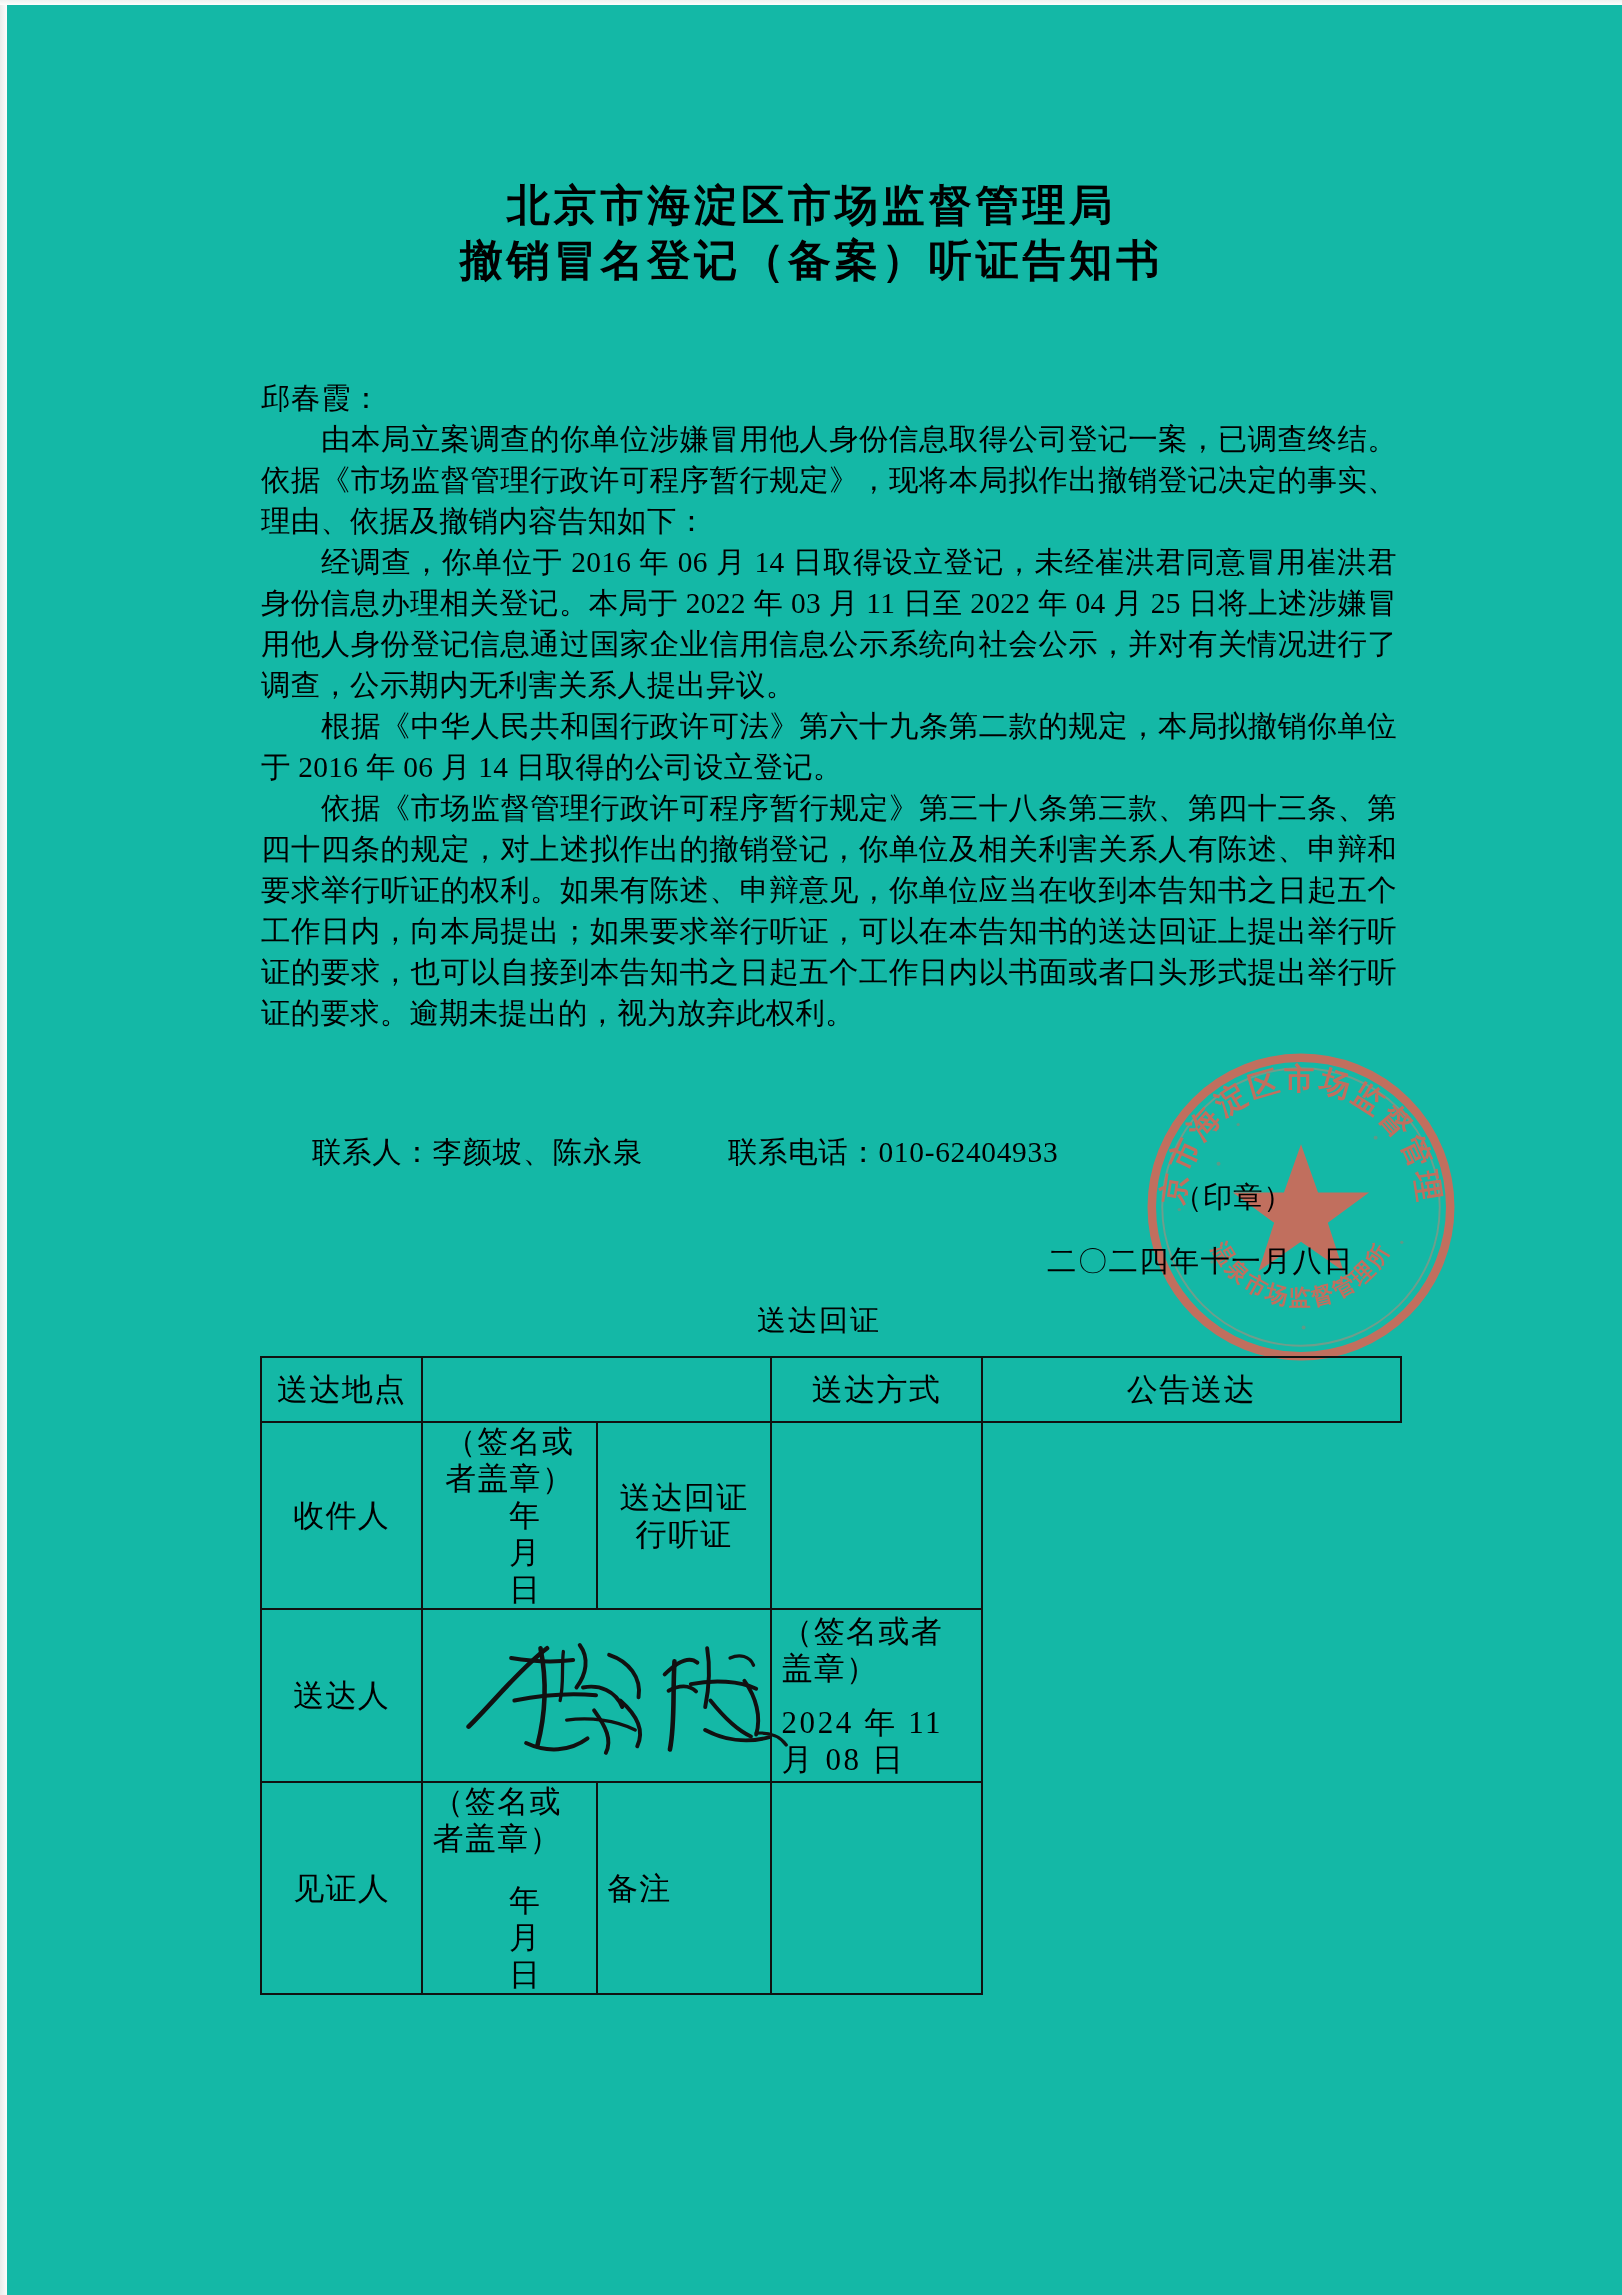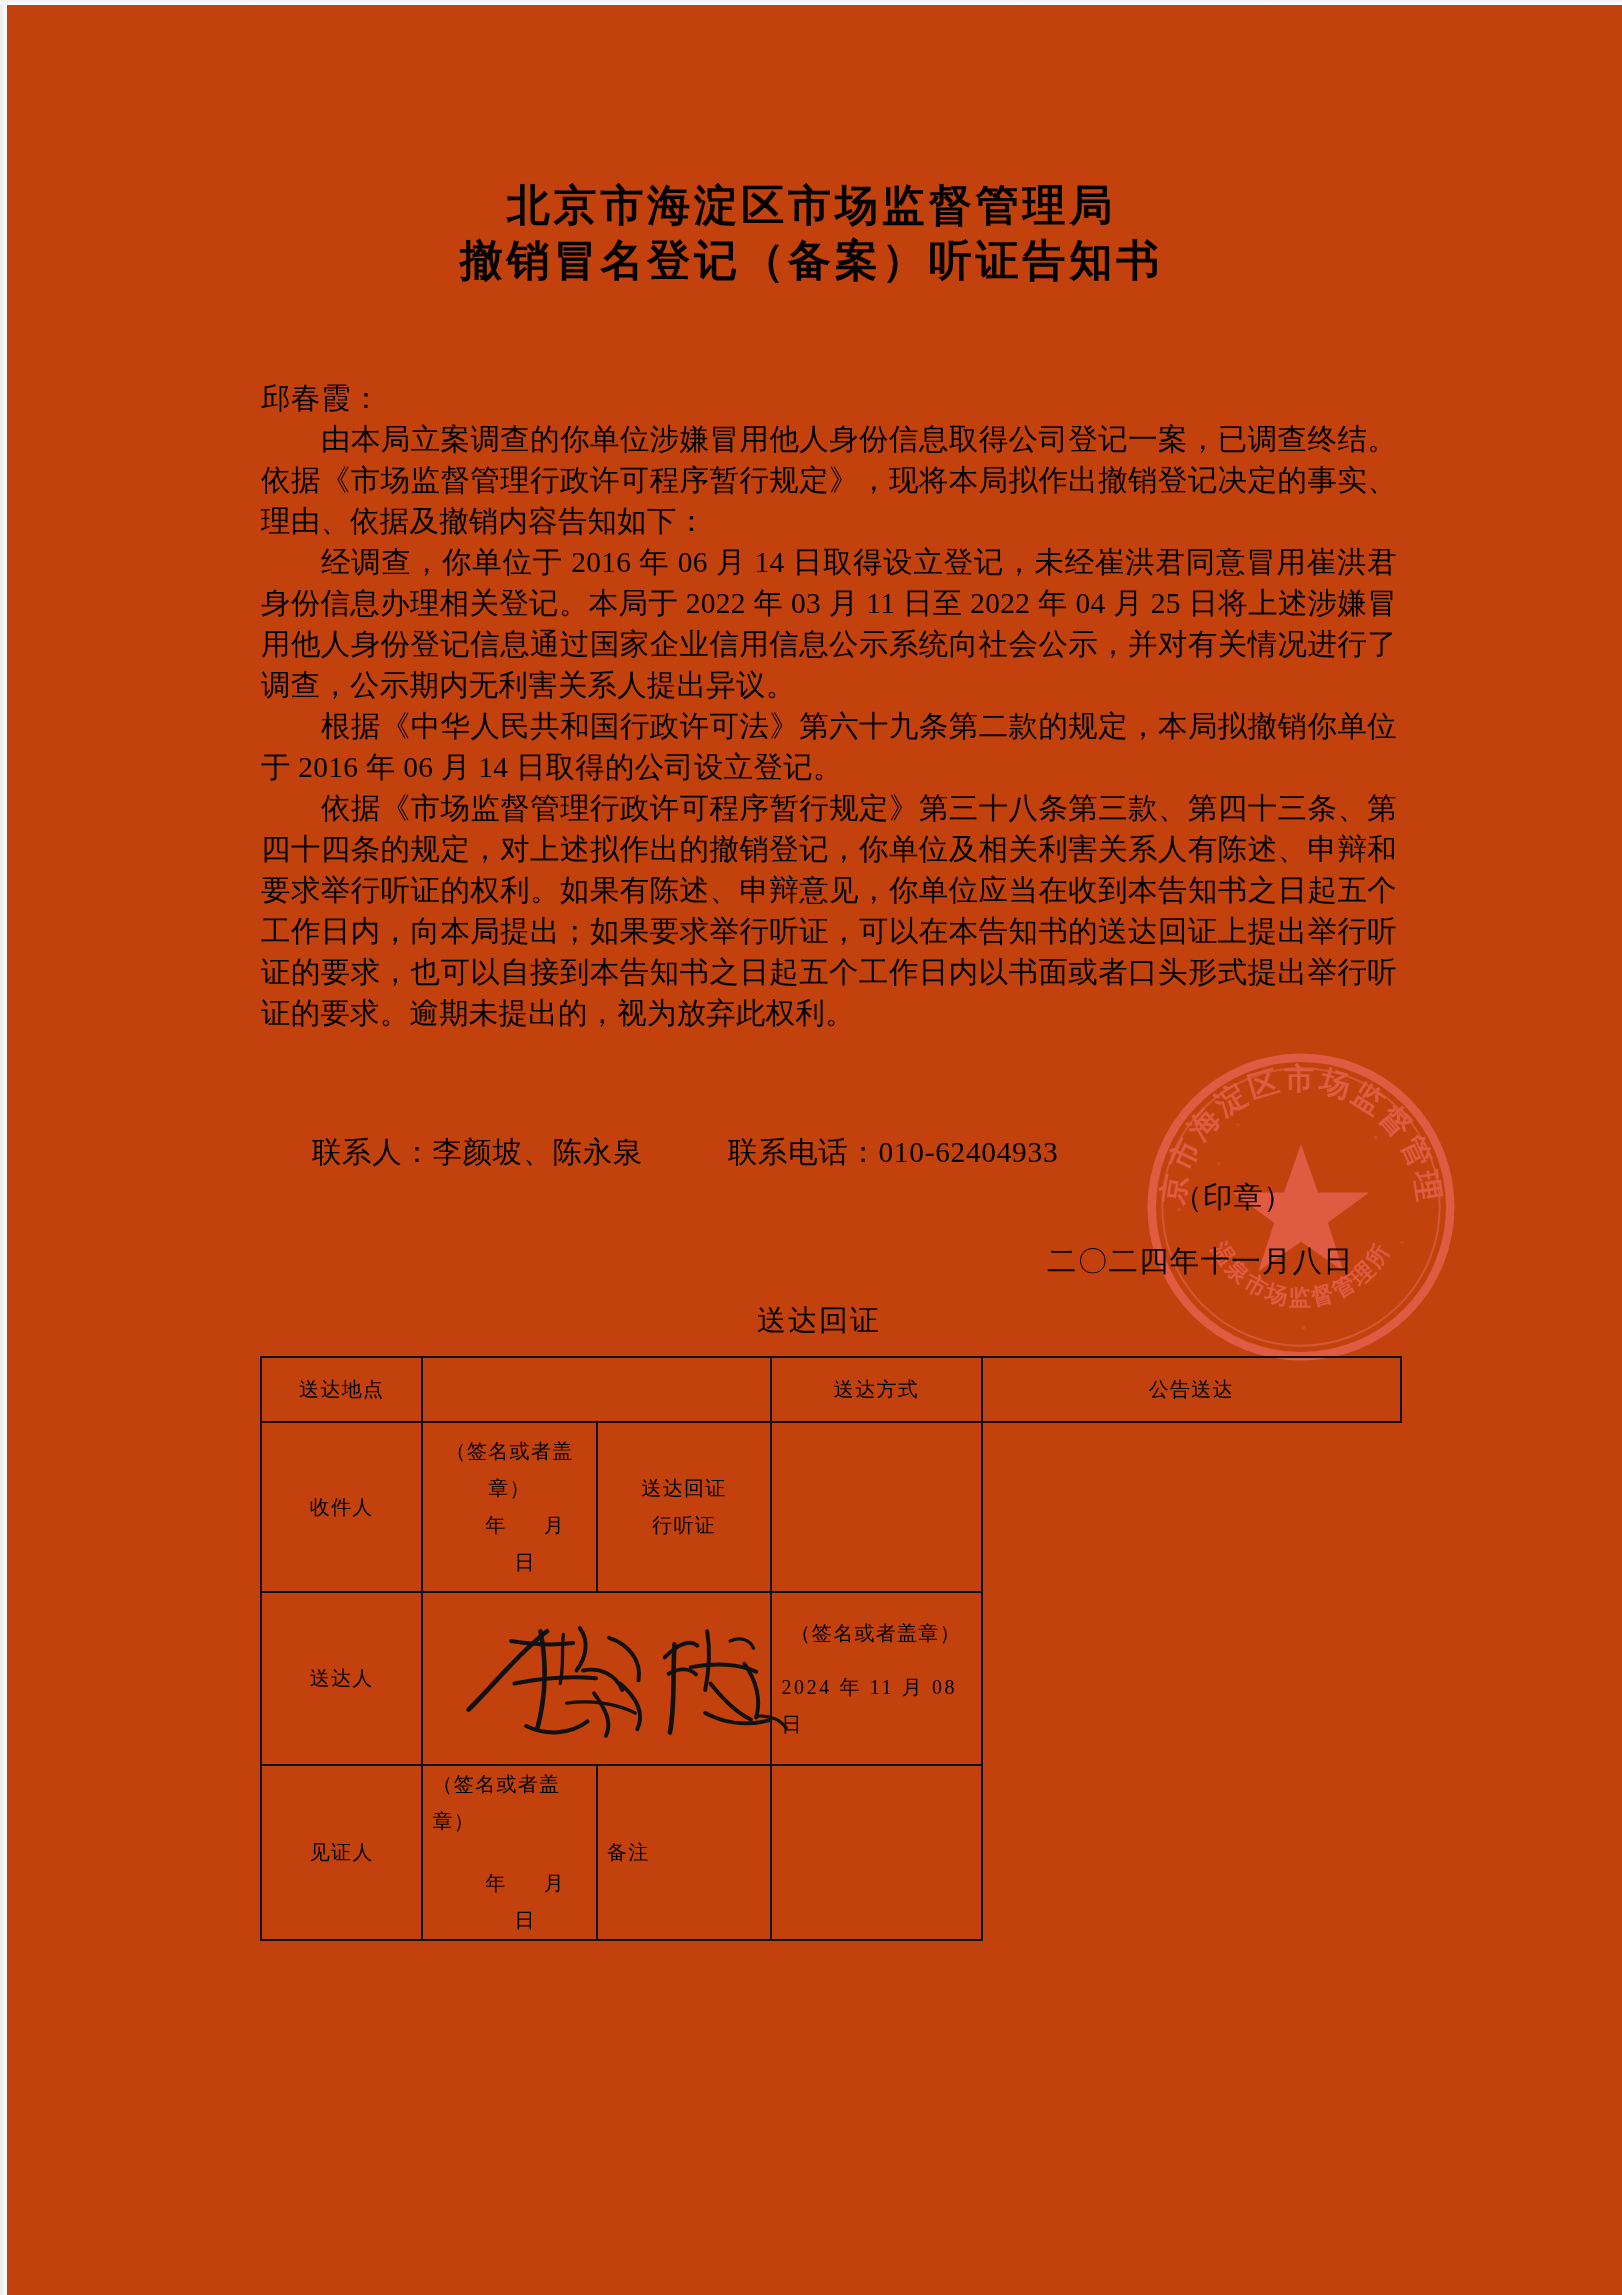--- a/index.html
+++ b/index.html
@@ -13,21 +13,21 @@
     position: relative;
     font-family: "Liberation Serif", "DejaVu Serif", serif;
     color: #000000;
     overflow: hidden;
   }
 
   
   .page {
     position: absolute;
     inset: 0;
-    background: #c2410c;
+    background: #14b8a6;
   }
   .scan-edge-left {
     position: absolute;
     left: 0; top: 0; bottom: 0;
     width: 6.5px;
     background: linear-gradient(to right, #e8eceb, #fdfdfc);
   }
   .scan-edge-top {
     position: absolute;
     left: 0; right: 0; top: 0;
@@ -141,21 +141,21 @@
   .receipt-table {
     position: absolute;
     left: 260px;
     top: 1356px;
     width: 1142px;
     border-collapse: collapse;
     table-layout: fixed;
   }
   .receipt-table td {
     border: 2px solid #111111;
-    font-size: 20px;
+    font-size: 31px;
     line-height: 37px;
     letter-spacing: 1.3px;
     vertical-align: middle;
     padding: 0 9.2px;
   }
   .c-label   { width: 141px;  text-align: center; }
   .c-wide    { width: 412px; }
   .c-mid     { width: 190px; }
   .c-right   { width: 399px; }
 

